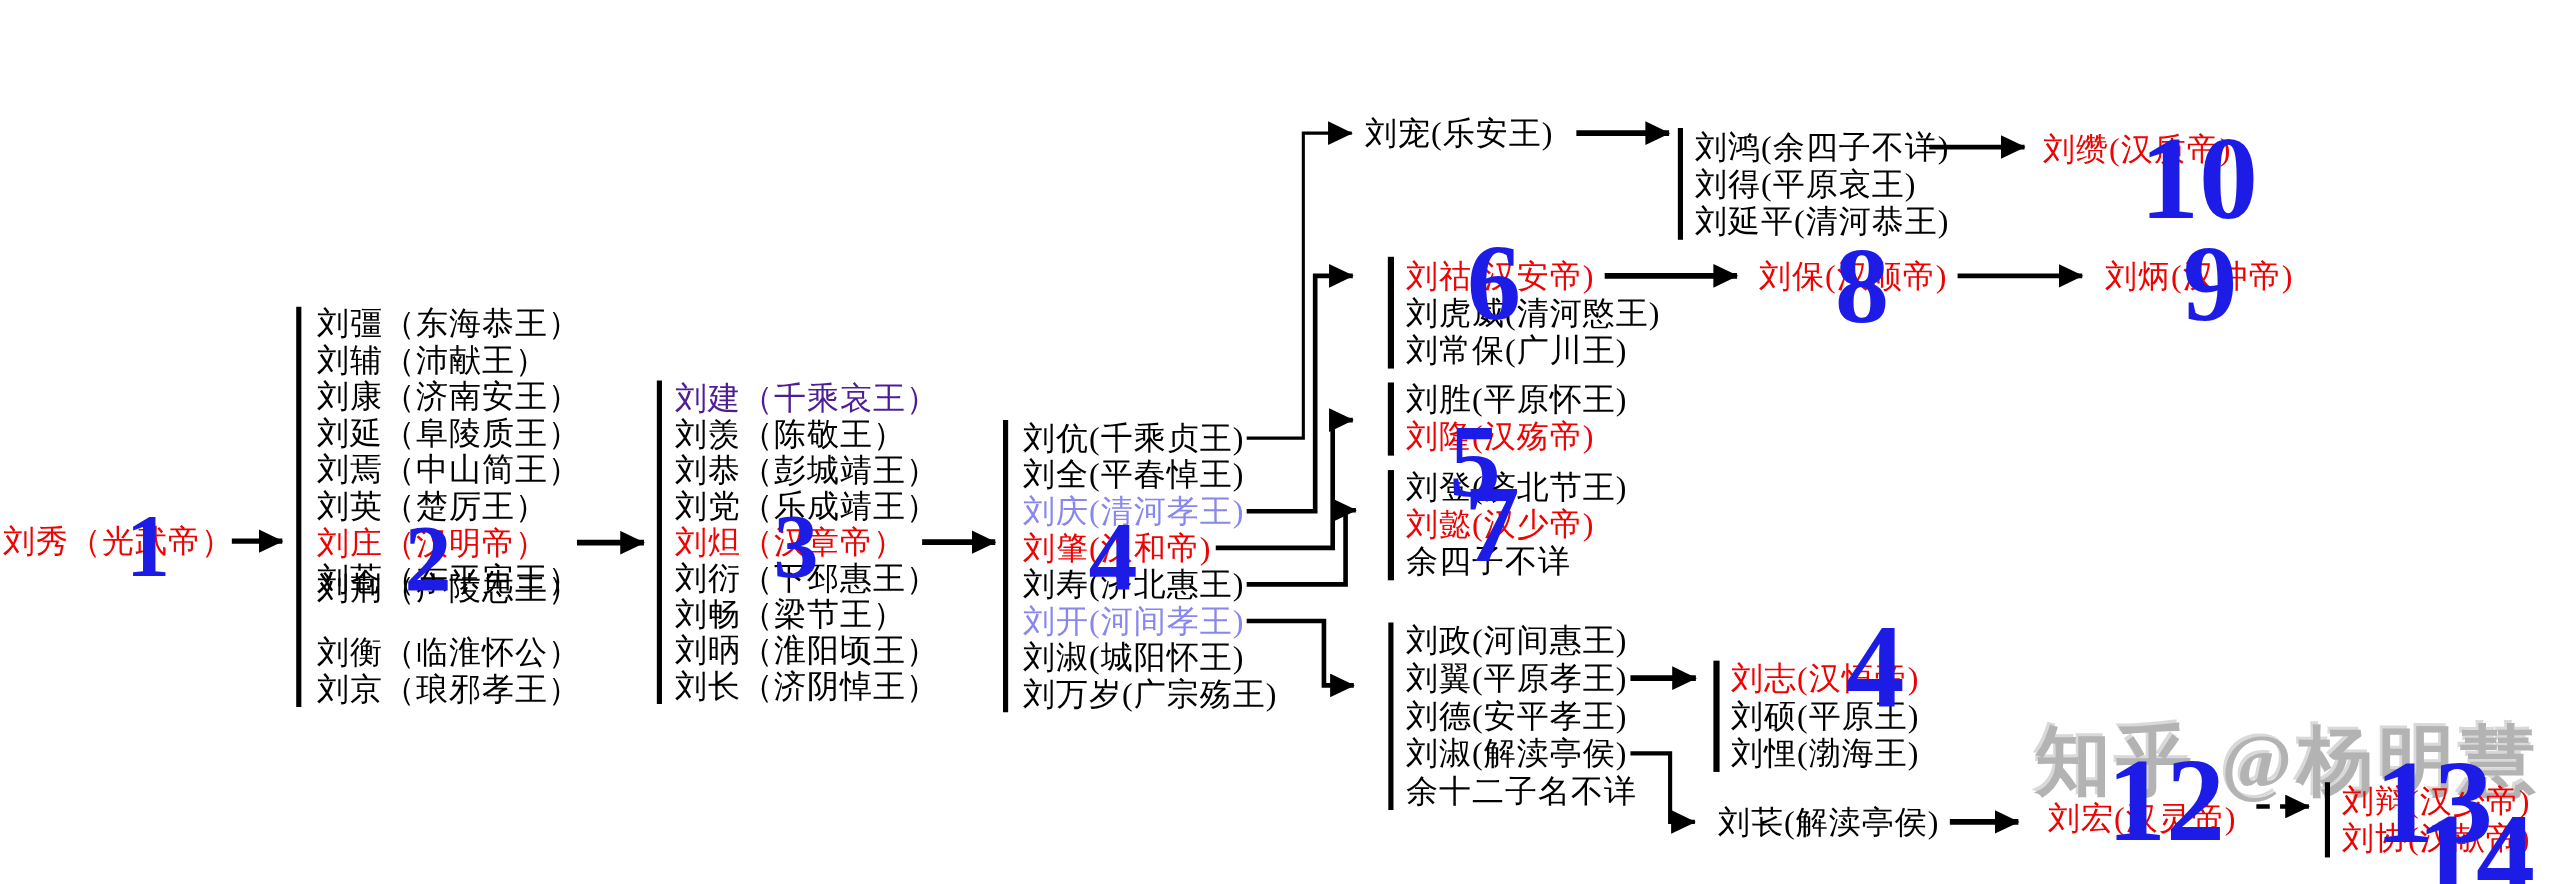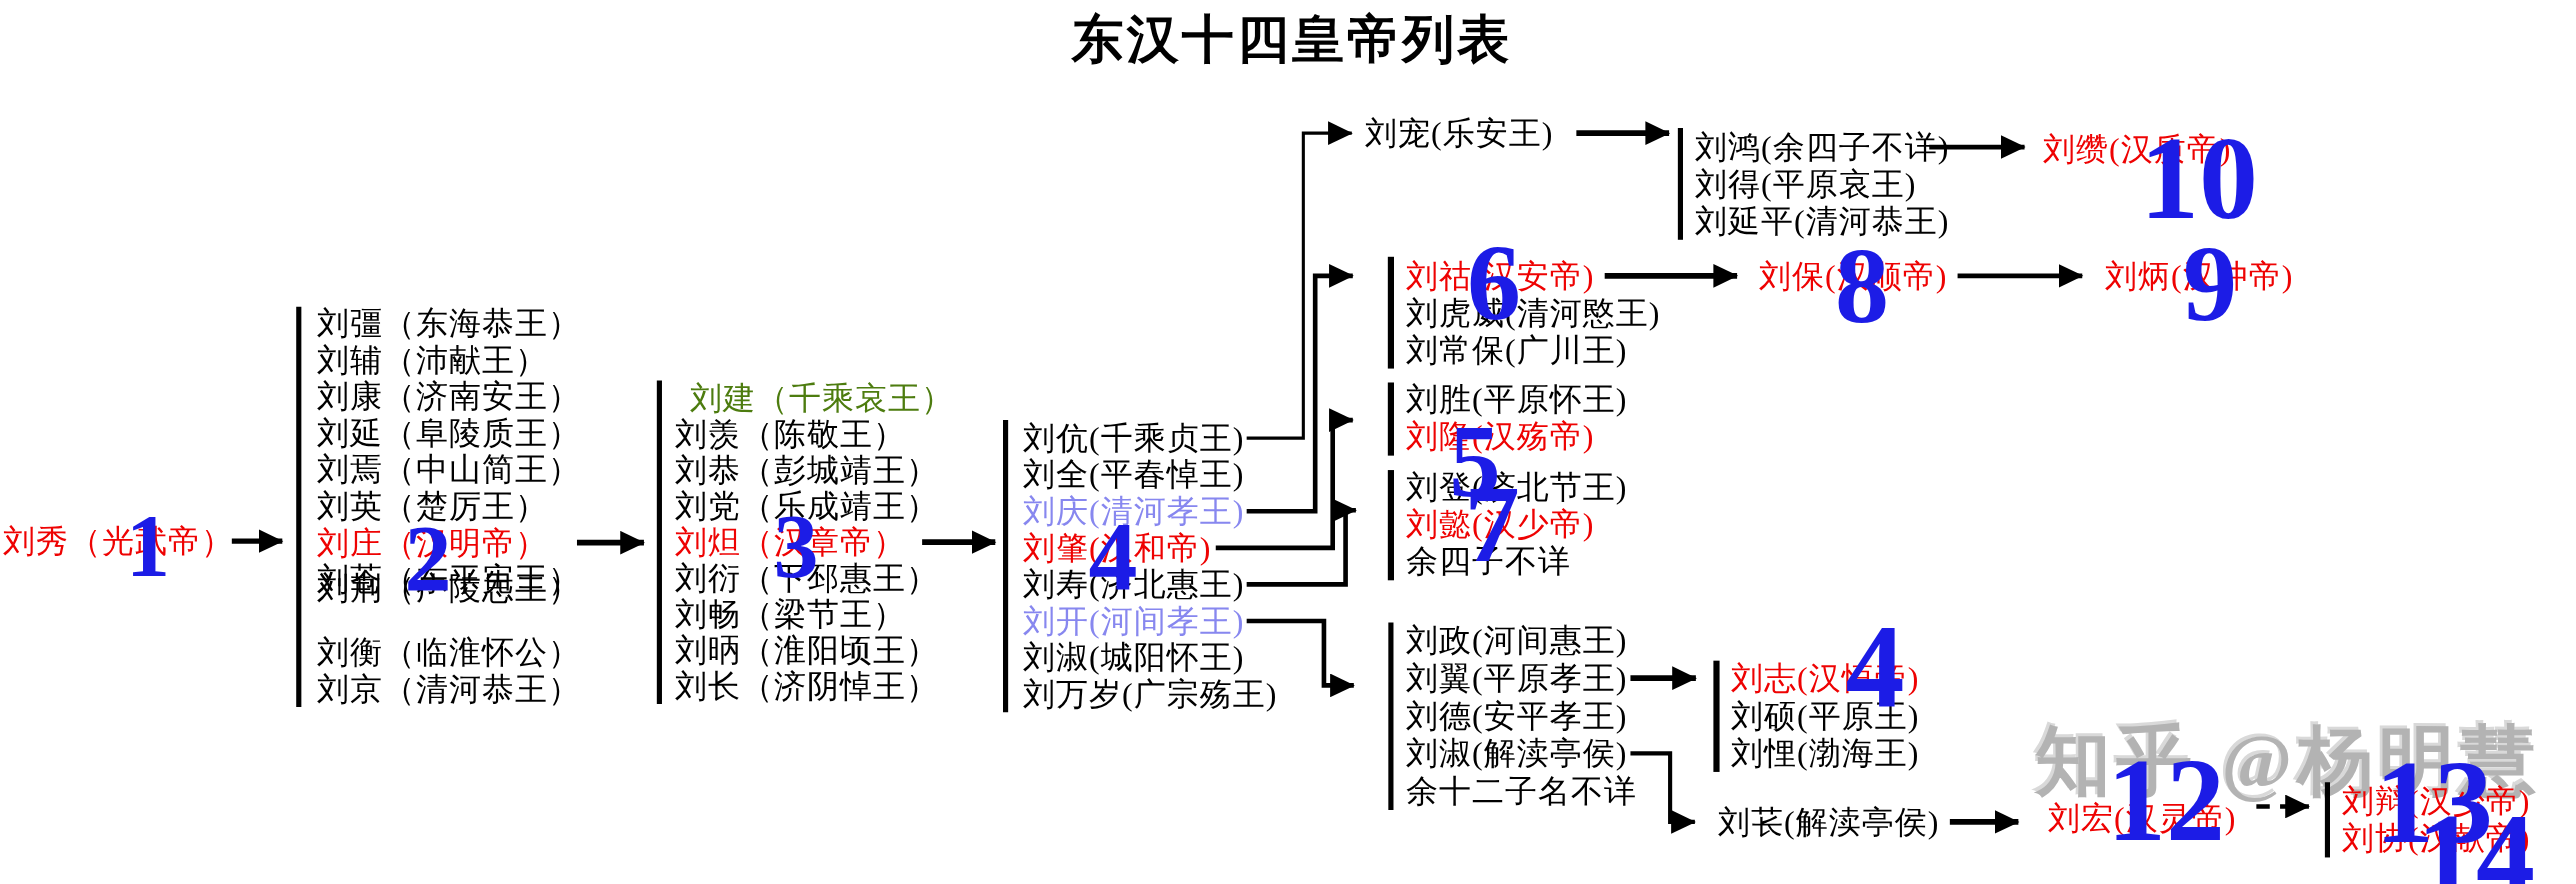--- a/index.html
+++ b/index.html
@@ -14,21 +14,20 @@
         font-size:52px;font-weight:bold;color:#000;letter-spacing:3.1px;z-index:3;
         font-family:"Liberation Serif","DejaVu Serif",serif;}
   #watermark{position:absolute;left:2035px;top:762px;transform:translateY(-50%);
         font-size:76px;font-weight:bold;letter-spacing:5.2px;z-index:1;
         text-shadow:-2.6px -2.6px 0 #d9d9d9;}
 </style>
 </head>
 <body>
 
 <div id="canvas">
-  <div id="page-title">东汉十四皇帝列表</div>
   <div id="watermark" style="color: rgb(179, 179, 179);">知乎 @杨明慧</div>
   <svg id="edges" width="2584" height="885" viewBox="0 0 5016 1717">
     <defs>
       <marker id="ah" markerUnits="userSpaceOnUse" markerWidth="52" markerHeight="46" refX="46" refY="23" orient="auto">
         <path d="M0,0 L48,23 L0,46 Z" fill="#000"></path>
       </marker>
     </defs>
     <g id="edge-group">
         <path d="M450,1050 L548,1050" fill="none" stroke="#000000" stroke-width="10" marker-end="url(#ah)"></path>
         <path d="M1120,1053 L1250,1053" fill="none" stroke="#000000" stroke-width="11" marker-end="url(#ah)"></path>
@@ -62,22 +61,22 @@
     <div class="node" style="left: 317px; top: 323px; color: rgb(0, 0, 0);">刘彊（东海恭王）</div>
     <div class="node" style="left: 317px; top: 360px; color: rgb(0, 0, 0);">刘辅（沛献王）</div>
     <div class="node" style="left: 317px; top: 396px; color: rgb(0, 0, 0);">刘康（济南安王）</div>
     <div class="node" style="left: 317px; top: 433px; color: rgb(0, 0, 0);">刘延（阜陵质王）</div>
     <div class="node" style="left: 317px; top: 469px; color: rgb(0, 0, 0);">刘焉（中山简王）</div>
     <div class="node" style="left: 317px; top: 506px; color: rgb(0, 0, 0);">刘英（楚厉王）</div>
     <div class="node" style="left: 317px; top: 543px; color: rgb(238, 2, 2);">刘庄（汉明帝）</div>
     <div class="node" style="left: 317px; top: 579px; color: rgb(0, 0, 0);">刘苍（东平宪王）</div>
     <div class="node" style="left: 317px; top: 588px; color: rgb(0, 0, 0);">刘荆（广陵思王）</div>
     <div class="node" style="left: 317px; top: 652px; color: rgb(0, 0, 0);">刘衡（临淮怀公）</div>
-    <div class="node" style="left: 317px; top: 689px; color: rgb(0, 0, 0);">刘京（清河恭王）</div>
-    <div class="node" style="left: 675px; top: 398px; color: #4d7c0f; margin-left: 15px;">刘建（千乘哀王）</div>
+    <div class="node" style="left: 317px; top: 689px; color: rgb(0, 0, 0);">刘京（琅邪孝王）</div>
+    <div class="node" style="left: 675px; top: 398px; color: #4c1d95;">刘建（千乘哀王）</div>
     <div class="node" style="left: 675px; top: 434px; color: rgb(0, 0, 0);">刘羡（陈敬王）</div>
     <div class="node" style="left: 675px; top: 470px; color: rgb(0, 0, 0);">刘恭（彭城靖王）</div>
     <div class="node" style="left: 675px; top: 506px; color: rgb(0, 0, 0);">刘党（乐成靖王）</div>
     <div class="node" style="left: 675px; top: 542px; color: rgb(238, 2, 2);">刘炟（汉章帝）</div>
     <div class="node" style="left: 675px; top: 578px; color: rgb(0, 0, 0);">刘衍（下邳惠王）</div>
     <div class="node" style="left: 675px; top: 614px; color: rgb(0, 0, 0);">刘畅（梁节王）</div>
     <div class="node" style="left: 675px; top: 650px; color: rgb(0, 0, 0);">刘昞（淮阳顷王）</div>
     <div class="node" style="left: 675px; top: 686px; color: rgb(0, 0, 0);">刘长（济阴悼王）</div>
     <div class="node" style="left: 1023px; top: 438px; color: rgb(0, 0, 0);">刘伉(千乘贞王)</div>
     <div class="node" style="left: 1023px; top: 474px; color: rgb(0, 0, 0);">刘全(平春悼王)</div>

